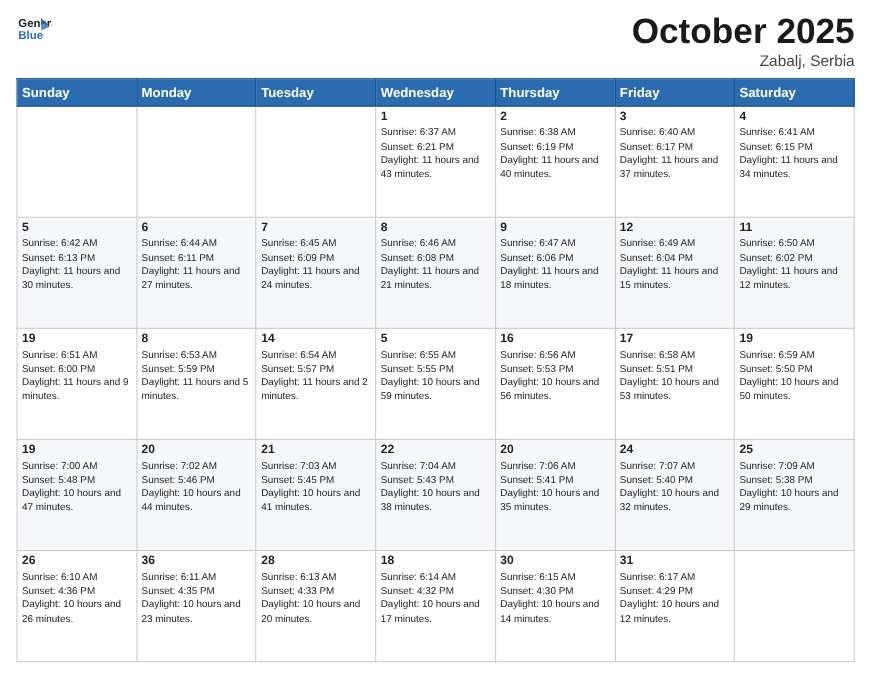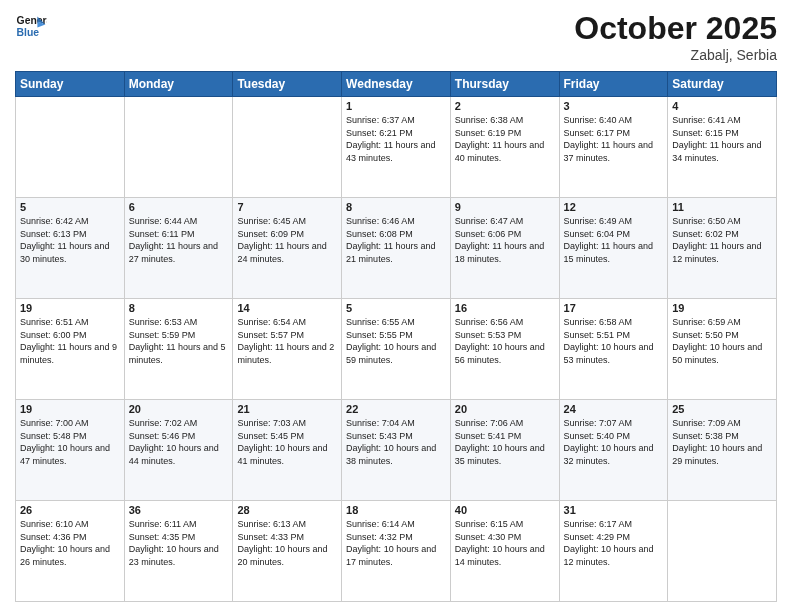--- a/index.html
+++ b/index.html
@@ -243,21 +243,21 @@
           </td>
           <td>
             <div class="day-number">28</div>
             <div class="day-info">Sunrise: 6:13 AM<br>Sunset: 4:33 PM<br>Daylight: 10 hours and 20 minutes.</div>
           </td>
           <td>
             <div class="day-number">18</div>
             <div class="day-info">Sunrise: 6:14 AM<br>Sunset: 4:32 PM<br>Daylight: 10 hours and 17 minutes.</div>
           </td>
           <td>
-            <div class="day-number">40</div>
+            <div class="day-number">30</div>
             <div class="day-info">Sunrise: 6:15 AM<br>Sunset: 4:30 PM<br>Daylight: 10 hours and 14 minutes.</div>
           </td>
           <td>
             <div class="day-number">31</div>
             <div class="day-info">Sunrise: 6:17 AM<br>Sunset: 4:29 PM<br>Daylight: 10 hours and 12 minutes.</div>
           </td>
           <td class="empty-cell"></td>
         </tr>
       </tbody>
   </table>

